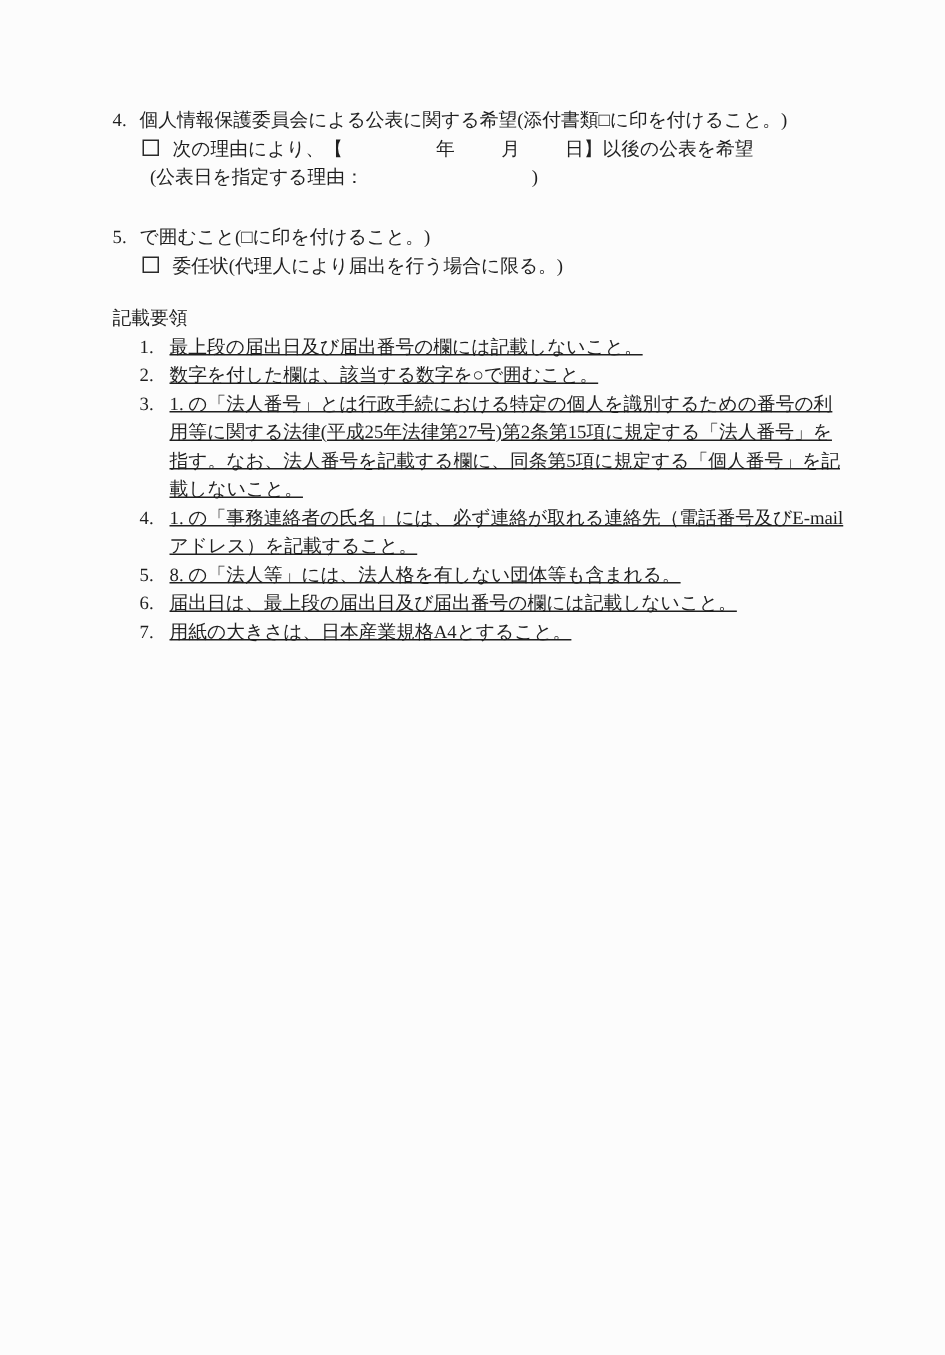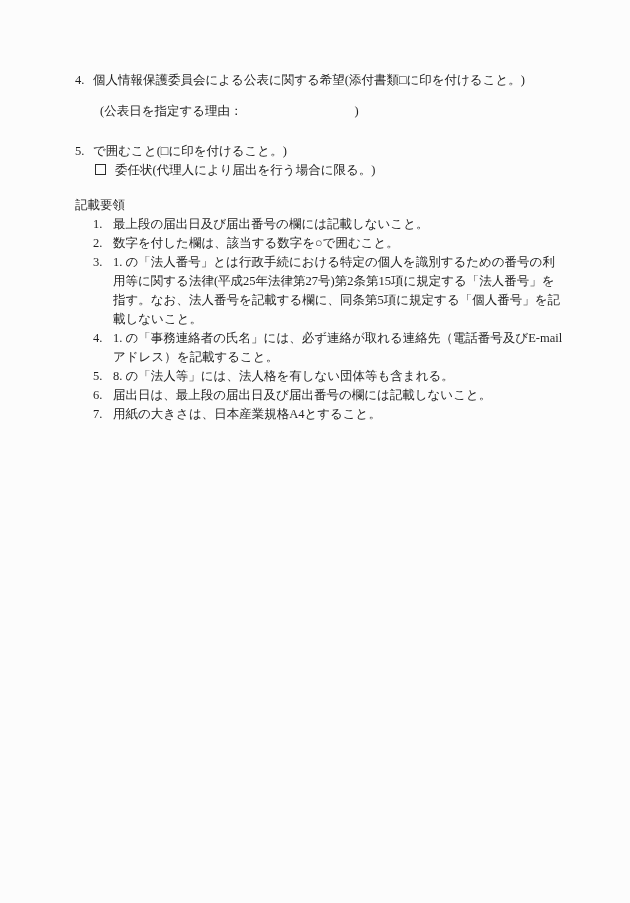--- a/index.html
+++ b/index.html
@@ -46,21 +46,20 @@
     height: 11px;
     border: 1px solid #2a2a2a;
     margin: 3px 9px 0 0;
     flex-shrink: 0;
     box-sizing: border-box;
     background: transparent;
   }
   .reason-line {
     margin-left: 25px;
     white-space: pre-wrap;
-    margin-top: 12px;
   }
   .gap-year { display: inline-block; width: 62px; }
   .gap-month { display: inline-block; width: 31px; }
   .gap-day { display: inline-block; width: 30px; }
   .gap-reason { display: inline-block; width: 112px; }
   .spacer-lg { height: 21px; }
   .spacer-md { height: 16px; }
   .notes-heading {
     white-space: pre-wrap;
   }
@@ -69,34 +68,39 @@
     display: flex;
     align-items: flex-start;
   }
   .note-num {
     width: 20px;
     flex-shrink: 0;
   }
   .note-text {
     flex: 1;
     white-space: pre-wrap;
+    text-decoration: underline;
   }
 </style>
 </head>
 <body>
 
 <div class="page">
   <div class="content">
 
     <div class="sec-title">
       <span class="sec-num">4.</span>
       <span class="sec-text">個人情報保護委員会による公表に関する希望(添付書類□に印を付けること。)</span>
     </div>
 
 
+    <div class="opt-line">
+      <span class="checkbox"></span>
+      <span><span>次の理由により、【</span><span class="gap-year"></span><span>年</span><span class="gap-month"></span><span>月</span><span class="gap-day"></span><span>日】以後の公表を希望</span></span>
+    </div>
 
     <div class="reason-line"><span>(公表日を指定する理由：</span><span class="gap-reason"></span><span>)</span></div>
 
     <div class="spacer-lg"></div>
 
     <div class="sec-title">
       <span class="sec-num">5.</span>
       <span class="sec-text">で囲むこと(□に印を付けること。)</span>
     </div>
 

